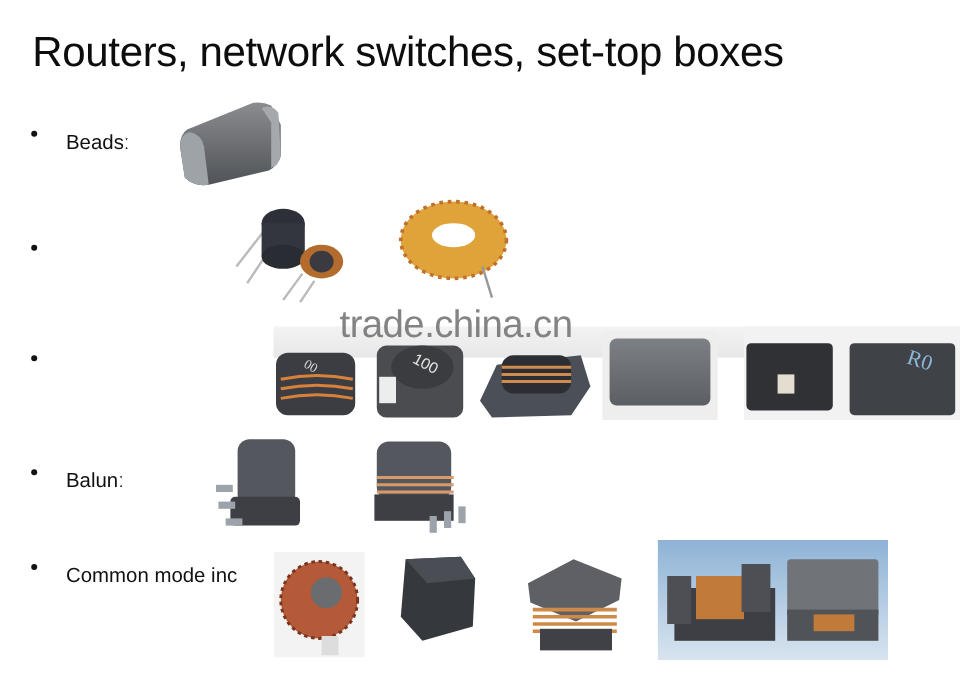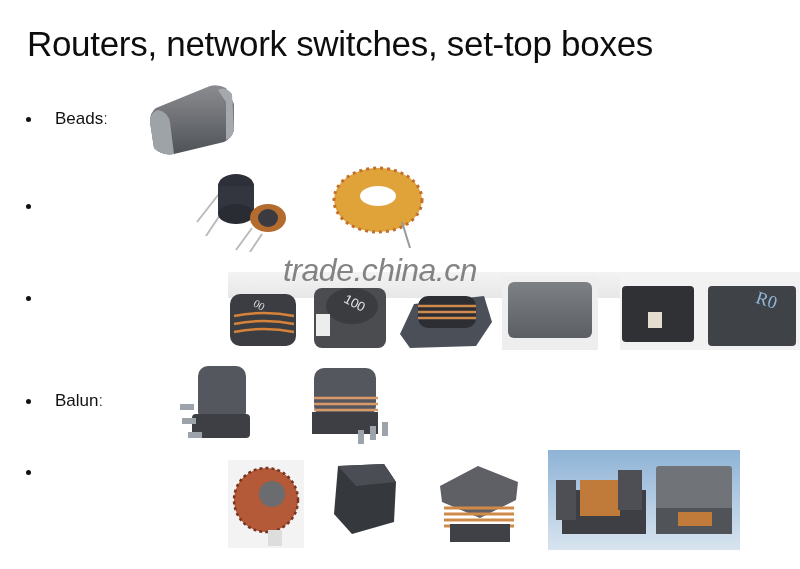--- a/index.html
+++ b/index.html
@@ -1,21 +1,21 @@
 <!DOCTYPE html>
 <html><head>
 <meta charset="utf-8">
 <style>
   html, body { margin:0; padding:0; background:#ffffff; }
   body { width:800px; height:569px; position:relative; overflow:hidden; font-family:"Liberation Sans", sans-serif; color:#111; }
   .title { position:absolute; left:0; top:24px; width:680px; text-align:center; font-size:35px; letter-spacing:-0.3px; color:#0d0d0d; }
-  .bullet { position:absolute; left:26px; font-size:17px; color:#111; display:flex; align-items:center; }
+  .bullet { position:absolute; left:26px; font-size:17px; color:#111; display:flex; }
   .bullet .dot { width:5px; height:5px; border-radius:50%; background:#111; margin-right:24px; }
   .img { position:absolute; }
-  .watermark { position:absolute; left:283px; top:252px; font-size:32px; color:#6f6f6f; opacity:0.85; letter-spacing:-0.5px;font-style:italic; }
+  .watermark { position:absolute; left:283px; top:252px; font-size:32px; color:#6f6f6f; opacity:0.85; letter-spacing:-0.5px; }
   .band { position:absolute; left:228px; top:272px; width:572px; height:26px; background:linear-gradient(#e9e9e9,#d4d4d4); opacity:0.55; }
 </style>
 </head>
 <body>
 
 <div class="title">Routers, network switches, set-top boxes</div>
 
 <div class="bullet" style="top:109px">
     <span class="dot"></span>
     <span>Beadsː</span>
@@ -25,20 +25,21 @@
   </div>
 <div class="bullet" style="top:296px">
     <span class="dot"></span>
   </div>
 <div class="bullet" style="top:391px">
     <span class="dot"></span>
     <span>Balunː</span>
   </div>
 <div class="bullet" style="top:470px">
     <span class="dot"></span>
+    <span>Common mode inc</span>
   </div>
 
 <svg class="img" style="left:146px;top:82px" width="92" height="74">
   <defs>
       <linearGradient id="bg1" x1="0" y1="0" x2="0" y2="1">
         <stop offset="0" stop-color="#8a8c90"></stop>
         <stop offset="1" stop-color="#4f5256"></stop>
       </linearGradient>
     </defs>
   <path d="M10 26 L64 4 Q72 2 80 6 L88 22 L88 48 Q86 56 78 60 L28 72 Q16 74 8 66 L4 40 Q4 30 10 26Z" fill="url(#bg1)"></path>

